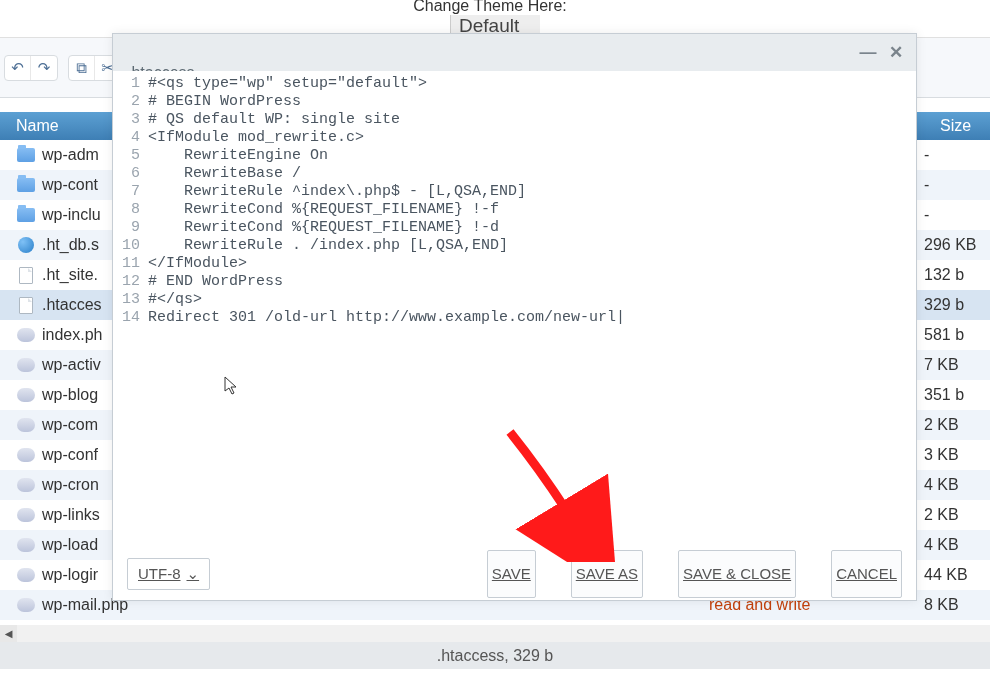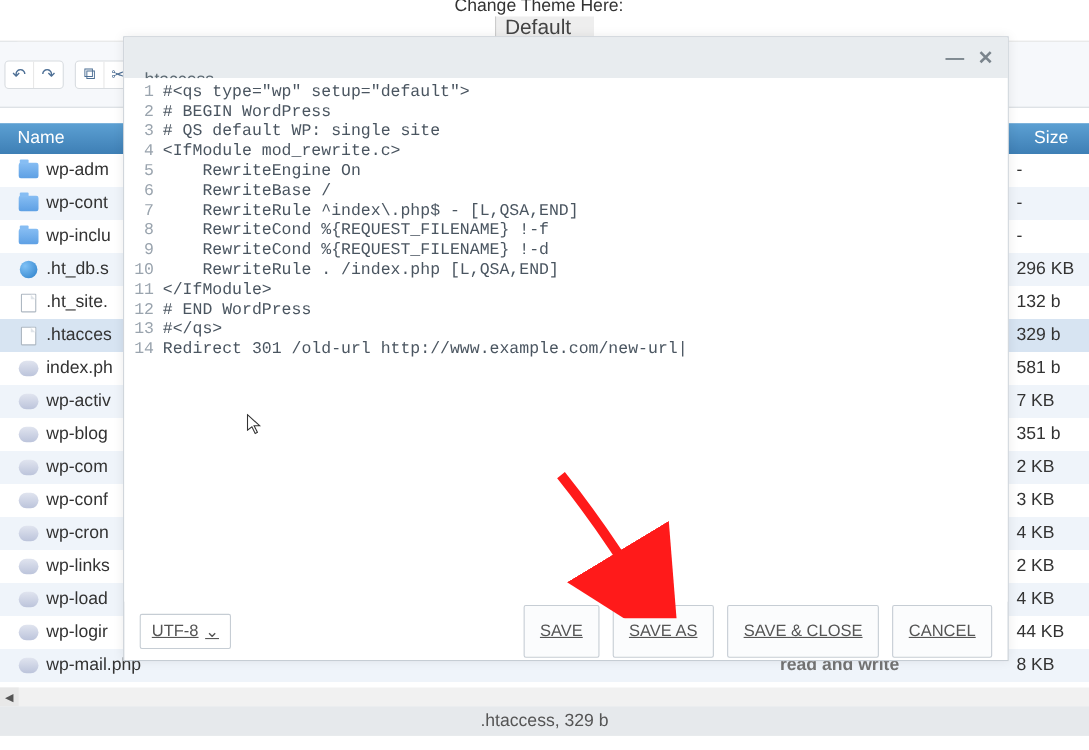--- a/index.html
+++ b/index.html
@@ -98,21 +98,21 @@
     .table-row.sel { background: #d7e4f2; }
     .row-icon {
       width: 20px;
       margin-left: 16px;
       margin-right: 6px;
       display: flex;
       align-items: center;
       justify-content: center;
     }
     .row-name { flex: 1; color: #333; }
-    .row-meta { width: 221px; padding-left: 12px; color: #737373; font-weight: bold; }
+    .row-meta { width: 221px; padding-left: 12px; color: #c2410c; }
     .row-size { width: 72px; padding-left: 6px; color: #333; }
     .status-bar {
       position: absolute;
       bottom: 13px; left: 0; right: 0;
       height: 27px;
       background: #e6e9ec;
       display: flex;
       align-items: center;
       justify-content: center;
       color: #555;
@@ -199,26 +199,27 @@
       padding: 0 10px;
       font-size: 15px;
       color: #555;
       gap: 6px;
     }
     .spacer { flex: 1; }
     .btn {
       height: 48px;
       border: 1px solid #c6cdd4;
       background: #fbfcfd;
-      padding: 0 14px;
+      padding: 0 4px;
       font-size: 15px;
       color: #555;
       display: flex;
       align-items: center;
       border-radius: 2px;
+      margin-left: 23px;
     }
 
     .folder-icon { width:18px; height:14px; background: linear-gradient(#86bdf3,#5ea0e4); border-radius: 2px; position: relative; }
     .folder-icon::before { content:''; position:absolute; top:-3px; left:1px; width:8px; height:4px; background:#86bdf3; border-radius:1px 1px 0 0; }
     .globe-icon { width:16px; height:16px; border-radius:50%; background: radial-gradient(circle at 30% 30%, #7fc1f6, #2a7fc9); }
     .file-icon { width:14px; height:17px; background: #fff; border:1px solid #aeb8c2; border-radius:1px; position:relative; }
     .file-icon::after { content:''; position:absolute; top:0; right:0; border-left:4px solid #dfe4e9; border-top:4px solid #fff; }
     .php-icon { width:18px; height:14px; background: linear-gradient(#e0e4ef,#bcc4db); border-radius:7px; }
 
     .arrow-annotation {

